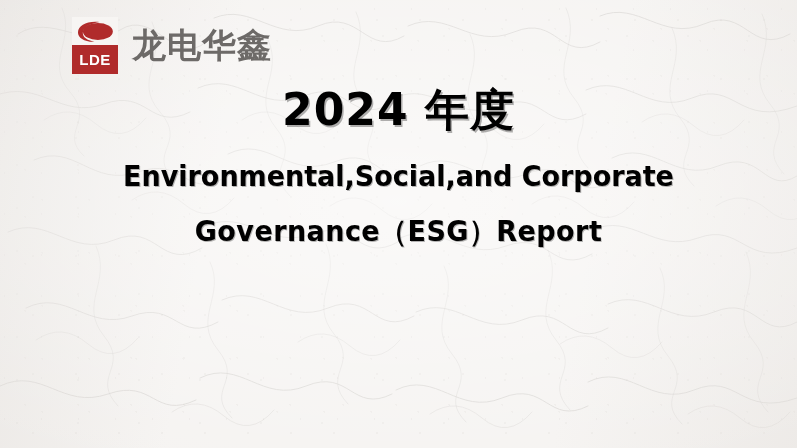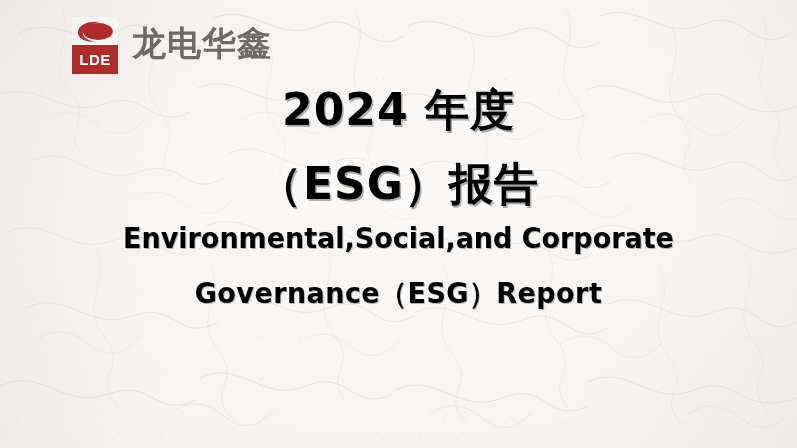--- a/index.html
+++ b/index.html
@@ -79,21 +79,21 @@
   .logo-mark .mark-bottom .lde {
     color: #ffffff;
     font-family: "Liberation Sans", sans-serif;
     font-weight: bold;
     font-size: 15px;
     letter-spacing: 0.5px;
     line-height: 1;
     padding-bottom: 1px;
   }
   .logo-name {
-    font-family: Liberation Mono, monospace;
+    font-family: Liberation Serif, serif;
     font-size: 34px;
     font-weight: bold;
     color: #6d6a68;
     letter-spacing: 1px;
     line-height: 1;
     white-space: nowrap;
     text-align: right;
   }
 
   
@@ -210,18 +210,17 @@
       </div>
       <div class="mark-bottom">
         <span class="lde">LDE</span>
       </div>
     </div>
     <div class="logo-name">龙电华鑫</div>
   </div>
 
   <div id="titles">
     <div class="cn-line cn-line-1">2024 年度</div>
-    <div class="cn-line cn-line-3">（ESG）报告</div>
     <div class="en-line en-line-1">Environmental,Social,and Corporate</div>
     <div class="en-line en-line-2">Governance（ESG）Report</div>
   </div>
 
 </div>
 
 </body></html>

